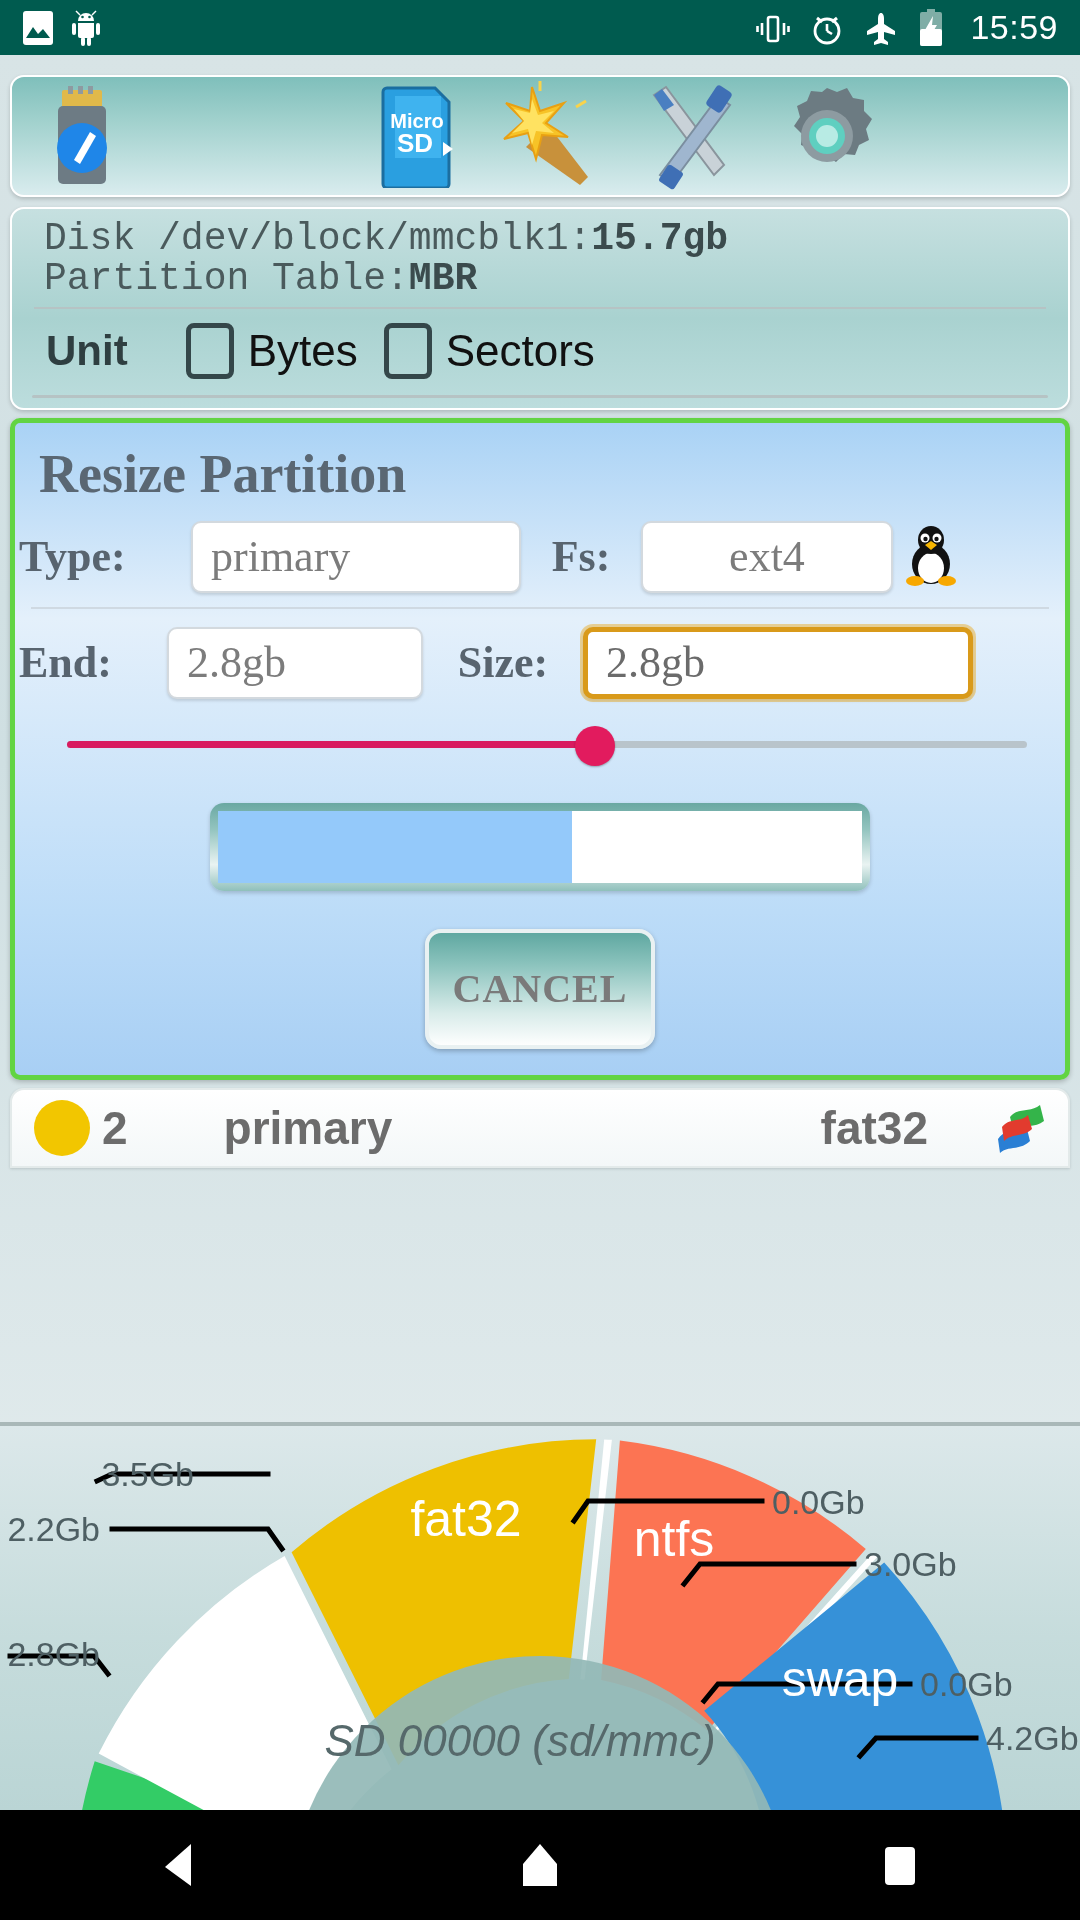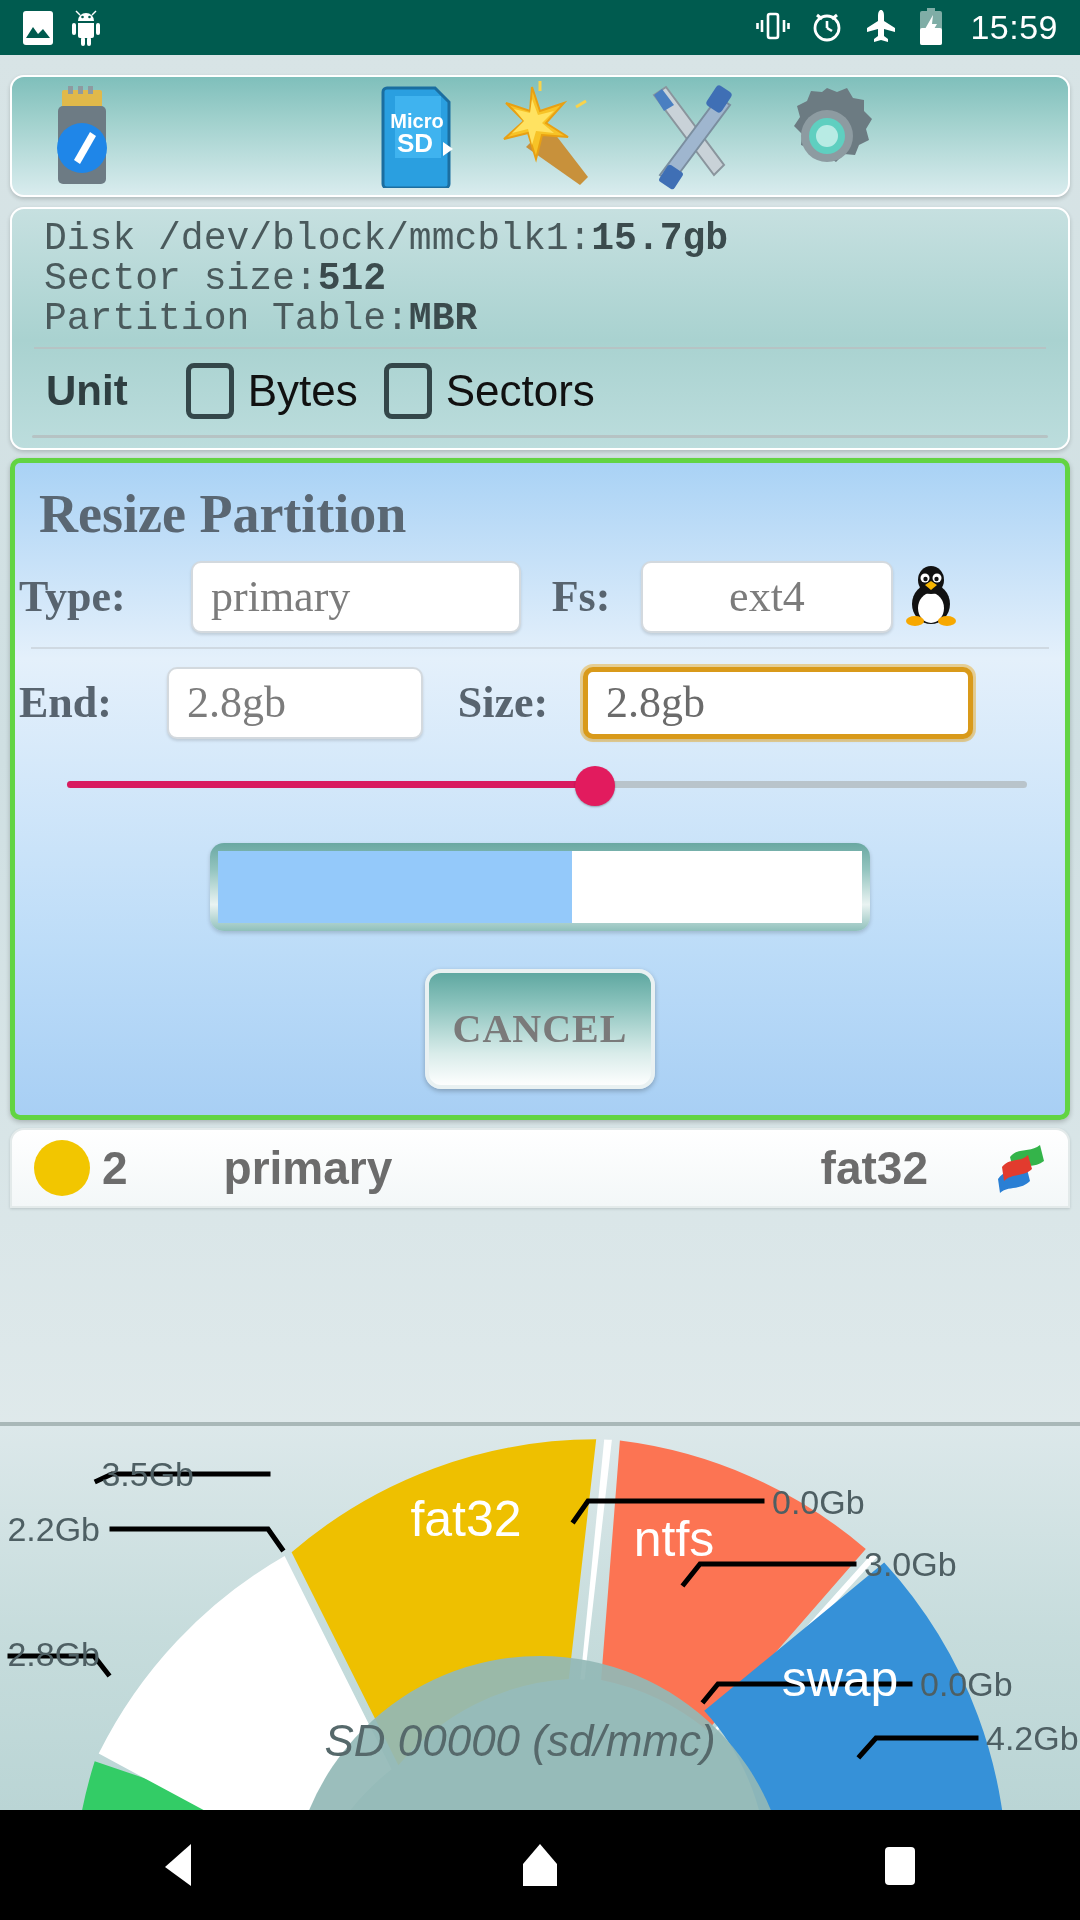--- a/index.html
+++ b/index.html
@@ -14,21 +14,21 @@
   
   #status-bar {
     height: 55px;
     background: #005b4f;
     display: flex;
     align-items: center;
     padding: 0 22px;
     color: #ffffff;
   }
   #status-left { display: flex; align-items: center; gap: 16px; }
-  #status-right { margin-left: auto; display: flex; align-items: flex-start; gap: 20px; }
+  #status-right { margin-left: auto; display: flex; align-items: flex-end; gap: 20px; }
   .sb-icon { display: block; }
   #clock { font-size: 34px; font-weight: 400; letter-spacing: 0.5px; margin-left: 6px; }
 
   
   #app {
     position: absolute;
     top: 55px; left: 0; right: 0; bottom: 110px;
     background: linear-gradient(180deg, #d8e4e6 0%, #cfdfe2 40%, #e8eff0 100%);
     overflow: hidden;
   }
@@ -307,21 +307,20 @@
         <path d="M52 4 l10 4 l10 -4 l6 10 l11 2 l0 11 l8 8 l-6 10 l3 11 l-10 5 l-4 10 l-11 -1 l-8 8 l-9 -6 l-11 3 l-5 -10 l-10 -4 l1 -11 l-8 -8 l6 -9 l-3 -11 l10 -5 l4 -10 l11 1 z" fill="#6c7b82"></path>
         <circle cx="52" cy="52" r="26" fill="#8d9ba1"></circle>
         <circle cx="52" cy="52" r="18" fill="#5fcfc0"></circle>
         <circle cx="52" cy="52" r="11" fill="#b8ebe4"></circle>
       </svg>
     </div>
   </div>
 
   <div id="disk-panel">
     <div class="disk-line"><span>Disk /dev/block/mmcblk1:</span><b>15.7gb</b></div>
-    <div class="disk-line"><span>Sector size:</span><b>512</b></div>
     <div class="disk-line"><span>Partition Table:</span><b>MBR</b></div>
     <div id="unit-sep"></div>
     <div id="unit-row">
       <div id="unit-label">Unit</div>
       <div class="cbox"></div>
       <div class="cb-text">Bytes</div>
       <div class="cbox"></div>
       <div class="cb-text">Sectors</div>
     </div>
     <div id="unit-bottom"></div>

